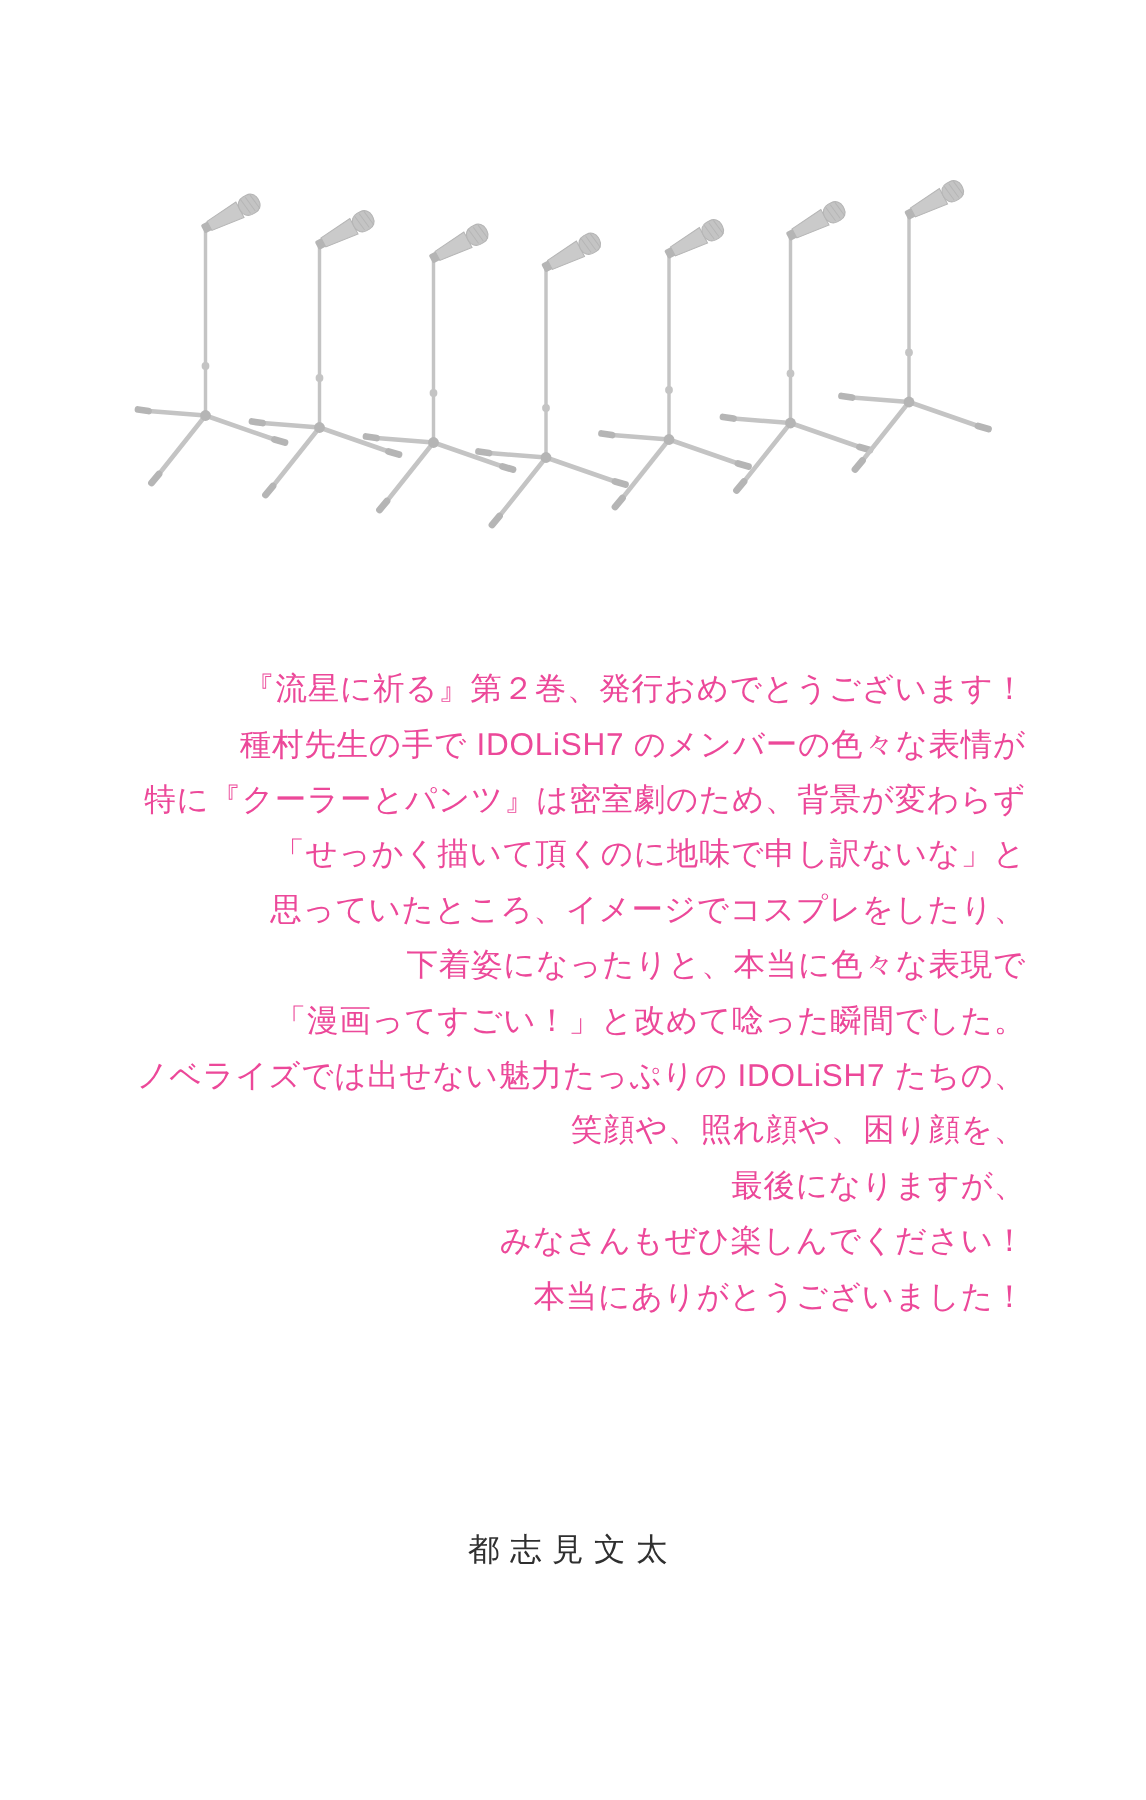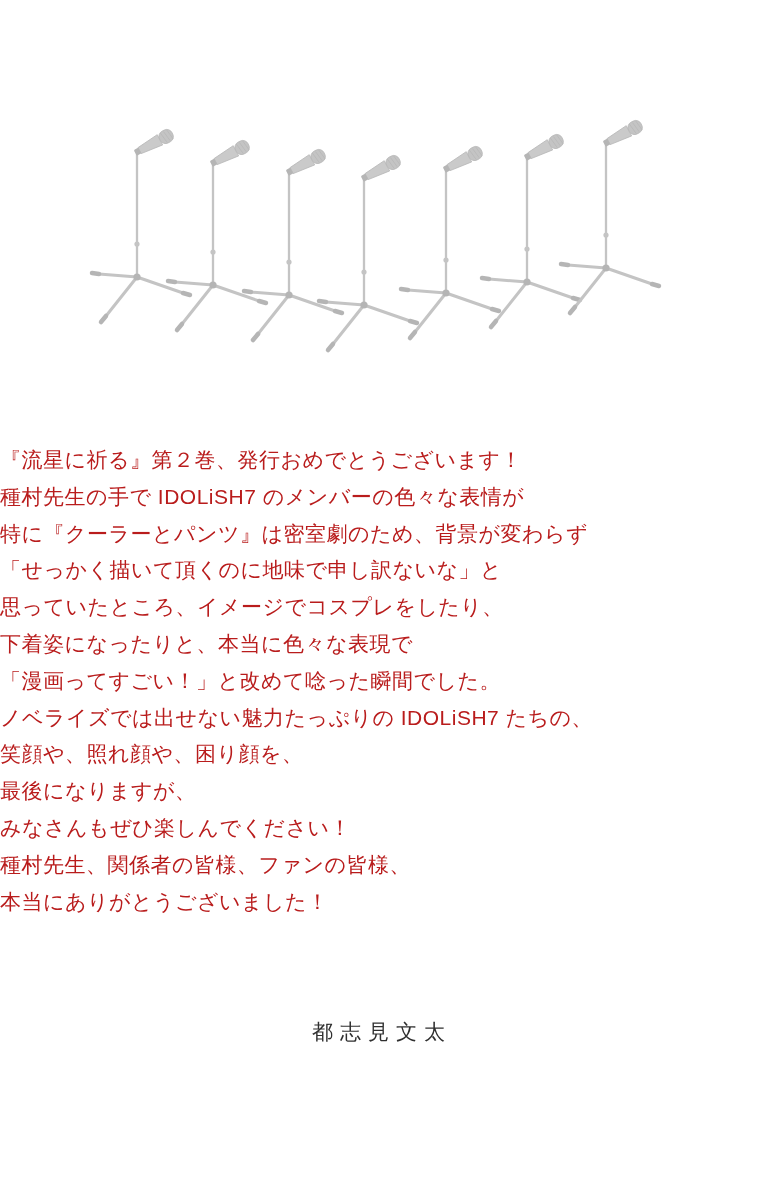--- a/index.html
+++ b/index.html
@@ -20,43 +20,43 @@
     left: 0;
     top: 0;
     width: 764px;
     height: 400px;
   }
   .afterword {
     position: absolute;
     left: 0;
     top: 442px;
     width: 684px;
-    text-align: left;
-    color: #b91c1c;
+    text-align: right;
+    color: #ec4899;
     font-size: 21px;
     line-height: 36.8px;
     letter-spacing: 0.5px;
     font-family: "Liberation Sans", sans-serif;
   }
   .afterword p {
     margin: 0;
     padding: 0;
     white-space: nowrap;
   }
   .signature {
     position: absolute;
     left: 0;
     top: 1021px;
     width: 764px;
     text-align: center;
     color: #2f2f2f;
     font-size: 21px;
     line-height: 26px;
     letter-spacing: 7px;
-    font-family: Liberation Mono, monospace;
+    font-family: Liberation Sans, sans-serif;
   }
 </style>
 </head>
 <body>
 
 <div class="page">
 
   <svg class="illustration" viewBox="0 0 764 400" xmlns="http://www.w3.org/2000/svg">
     <g id="stands-root">
         <g>
@@ -200,19 +200,18 @@
       <p>種村先生の手で IDOLiSH7 のメンバーの色々な表情が</p>
       <p>特に『クーラーとパンツ』は密室劇のため、背景が変わらず</p>
       <p>「せっかく描いて頂くのに地味で申し訳ないな」と</p>
       <p>思っていたところ、イメージでコスプレをしたり、</p>
       <p>下着姿になったりと、本当に色々な表現で</p>
       <p>「漫画ってすごい！」と改めて唸った瞬間でした。</p>
       <p>ノベライズでは出せない魅力たっぷりの IDOLiSH7 たちの、</p>
       <p>笑顔や、照れ顔や、困り顔を、</p>
       <p>最後になりますが、</p>
       <p>みなさんもぜひ楽しんでください！</p>
-      <p>種村先生、関係者の皆様、ファンの皆様、</p>
       <p>本当にありがとうございました！</p>
     </div>
 
   <div class="signature">都志見文太</div>
 
 </div>
 
 </body></html>

